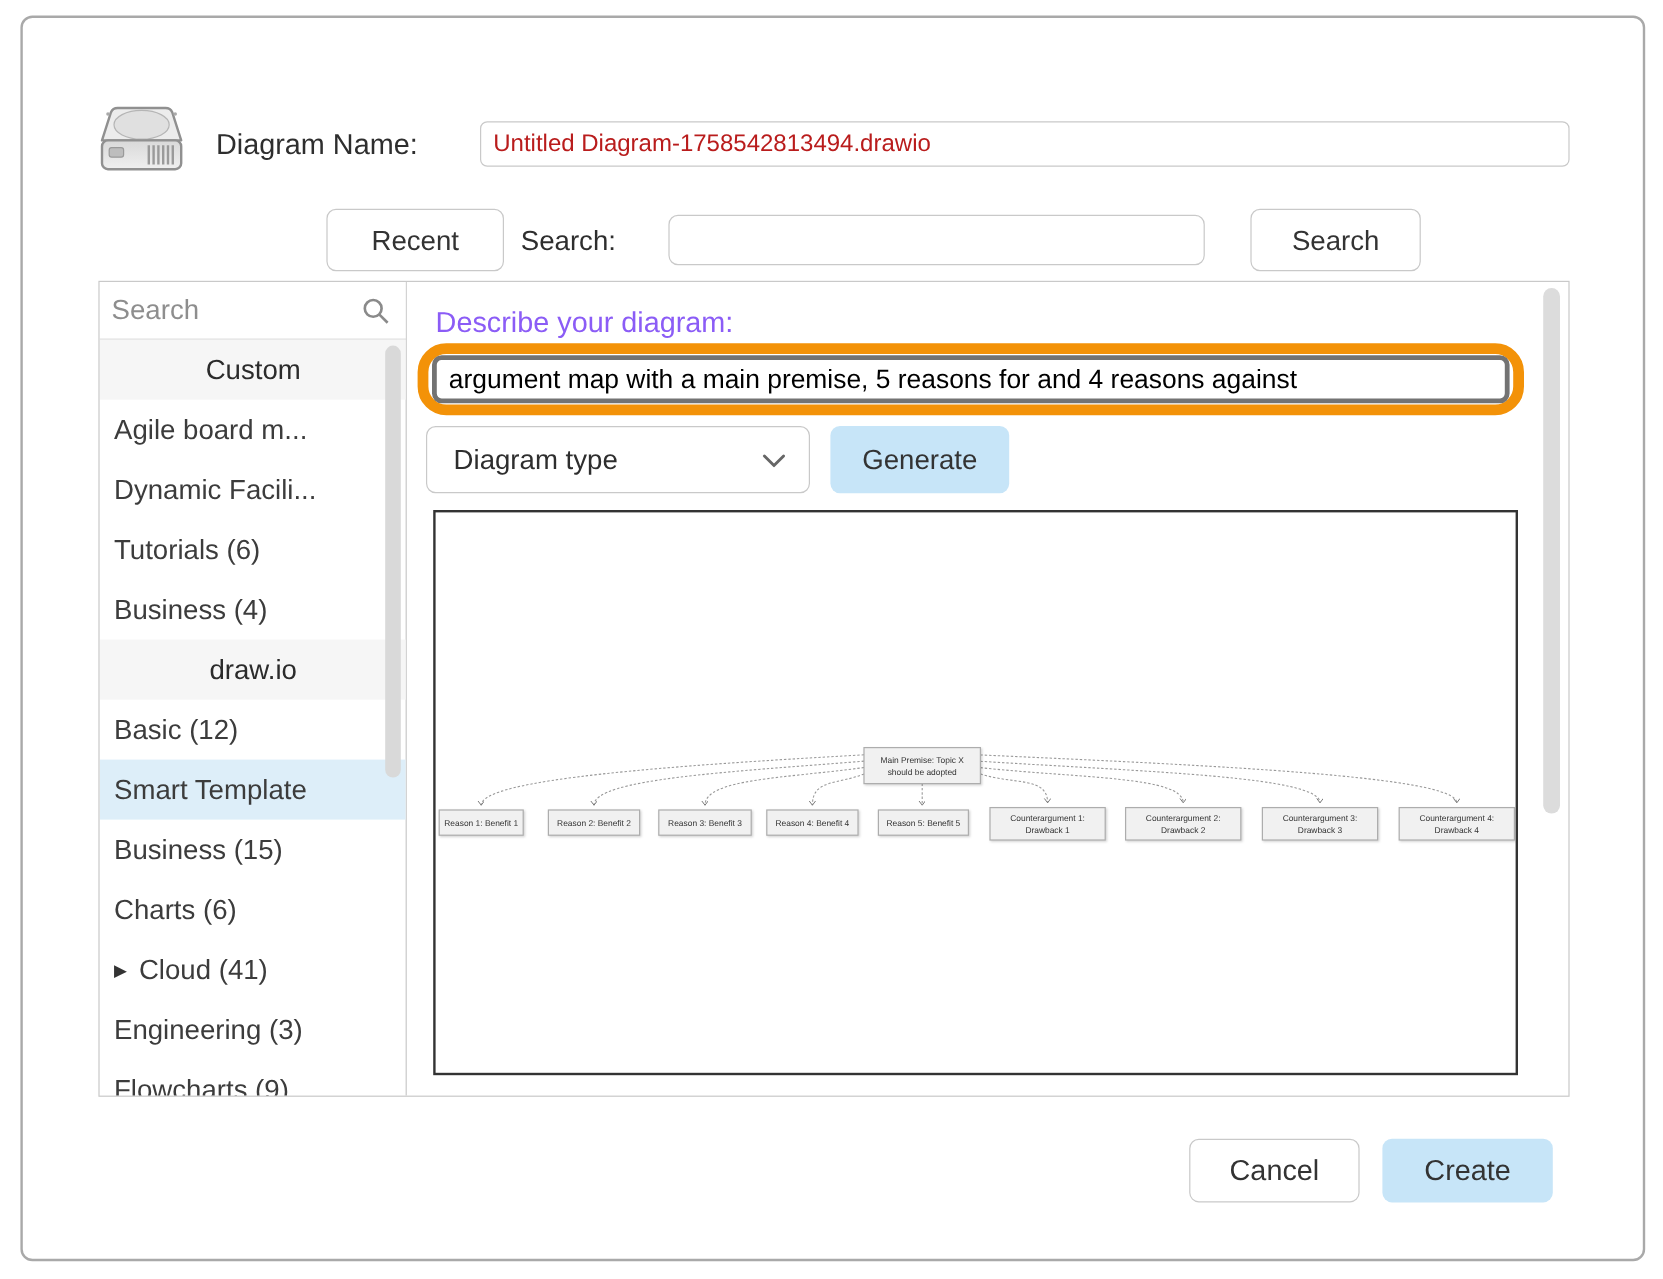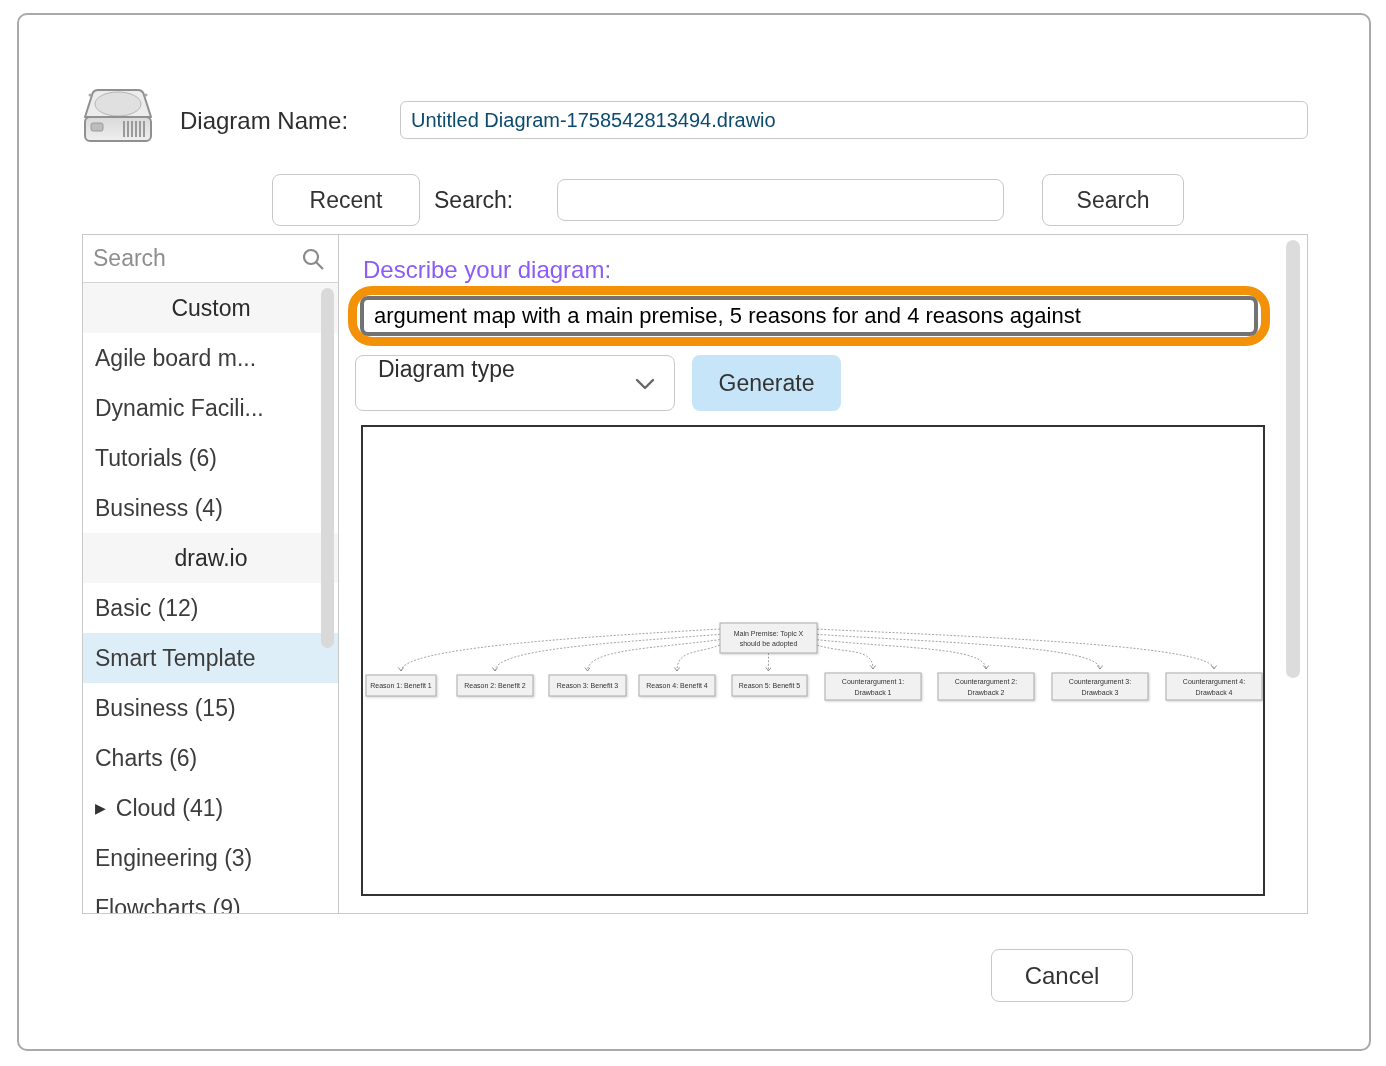--- a/index.html
+++ b/index.html
@@ -3,21 +3,21 @@
 <meta charset="utf-8">
 <style>
   *{box-sizing:border-box;margin:0;padding:0}
   html,body{width:1386px;height:1066px;background:#fff;font-family:"Liberation Sans",sans-serif;color:#303030;position:relative;overflow:hidden}
   .dialog{position:absolute;left:17px;top:13px;width:1354px;height:1038px;background:#fff;border:2px solid #a9a9a9;border-radius:10px}
   .abs{position:absolute}
 
   
   .disk-icon{left:63px;top:72px;width:72px;height:58px}
   .name-label{left:161px;top:88px;font-size:24px;line-height:36px;color:#2e2e2e}
-  .name-input{left:381px;top:86px;width:908px;height:38px;border:1px solid #c9c9c9;border-radius:6px;font-size:20px;color:#0c4a6e;padding:0 10px;font-family:"Liberation Sans",sans-serif;background:#fff}
+  .name-input{left:381px;top:86px;width:908px;height:38px;border:1px solid #c9c9c9;border-radius:6px;font-size:20px;color:#b91c1c;padding:0 10px;font-family:"Liberation Sans",sans-serif;background:#fff}
 
   
   .btn{display:flex;align-items:center;justify-content:center;font-size:23px;color:#333;border-radius:8px;cursor:pointer;background:#fff;border:1px solid #c9c9c9}
   .btn.flat{border:none;background:var(--accent-blue)}
   .tab-templates{left:78px;top:159px;width:162px;height:52px}
   .tab-recent{left:253px;top:159px;width:148px;height:52px}
   .tabs-search-label{left:415px;top:166px;font-size:23px;line-height:38px;color:#2e2e2e}
   .tabs-search-input{left:538px;top:164px;width:447px;height:42px;border:1px solid #c9c9c9;border-radius:8px;font-size:20px;padding:0 10px;font-family:"Liberation Sans",sans-serif}
   .tabs-search-btn{left:1023px;top:159px;width:142px;height:52px}
 
@@ -32,21 +32,21 @@
   .side-row{height:50px;display:flex;align-items:center;padding-left:12px;font-size:23px;color:#3c3c3c;cursor:pointer;white-space:nowrap}
   .side-row.header{justify-content:center;padding-left:0;font-weight:normal;background:#f6f6f6;color:#2b2b2b;cursor:default}
   .side-row.selected{background:var(--selected-row)}
   .side-row .tri{font-size:14px;margin-right:10px;color:#333}
   .side-scroll{position:absolute;left:238px;top:53px;width:13px;height:360px;background:#d9d9d9;border-radius:7px}
 
   
   .describe-label{left:280px;top:18px;font-size:24px;line-height:34px;color:#8b5cf6}
   .orange-ring{left:265px;top:51px;width:922px;height:60px;border:9px solid var(--highlight-orange);border-radius:24px;background:#fff;display:flex;align-items:center;justify-content:center}
   .describe-input{width:898px;height:38px;border:4px solid #737373;border-radius:8px;font-size:22px;color:#000000;padding:16px 10px;font-family:"Liberation Sans",sans-serif}
-  .type-select{left:272px;top:120px;width:320px;height:56px;border:1px solid #c9c9c9;border-radius:8px;display:flex;font-size:23px;color:#2e2e2e;padding-left:22px;cursor:pointer;background:#fff}
+  .type-select{left:272px;top:120px;width:320px;height:56px;border:1px solid #c9c9c9;border-radius:8px;display:flex;align-items:center;font-size:23px;color:#2e2e2e;padding-left:22px;cursor:pointer;background:#fff}
   .type-select .chev{position:absolute;right:18px;top:19px;width:22px;height:18px}
   .generate-btn{left:609px;top:120px;width:149px;height:56px}
   .preview{left:278px;top:190px;width:904px;height:471px;border:2px solid #333;background:#fff}
   .content-scroll{position:absolute;left:1203px;top:5px;width:14px;height:438px;background:#dcdcdc;border-radius:7px}
 
   
   .cancel-btn{left:972px;top:934px;width:142px;height:53px;font-size:24px}
   .create-btn{left:1133px;top:934px;width:142px;height:53px;font-size:24px}
 </style>
 </head>
@@ -217,13 +217,14 @@
               <text x="851" y="267.5" text-anchor="middle" font-size="7" fill="#333" font-family="&quot;Liberation Sans&quot;,sans-serif">Drawback 4</text>
             </g>
           </g>
         </svg>
     </div>
 
     <div class="content-scroll"></div>
   </div>
 
   <div class="abs btn cancel-btn">Cancel</div>
+  <div class="abs btn flat create-btn">Create</div>
 </div>
 
 </body></html>

